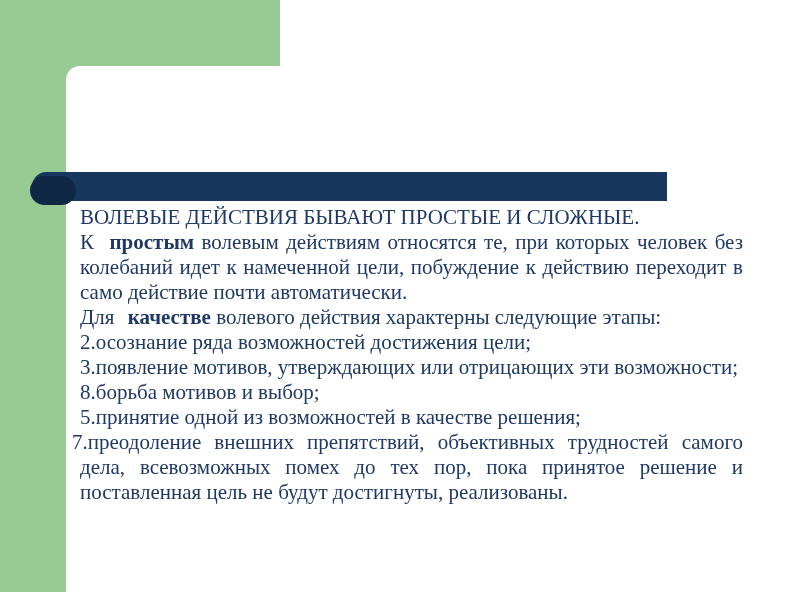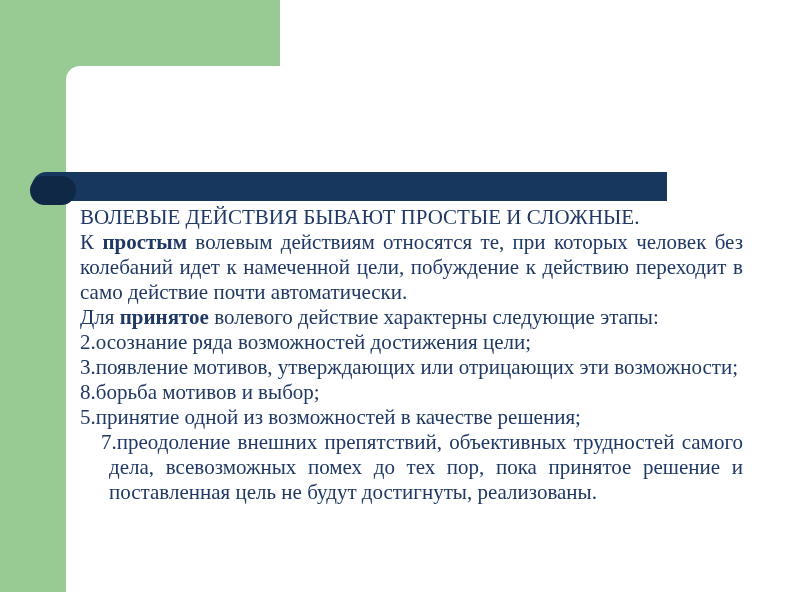--- a/index.html
+++ b/index.html
@@ -56,43 +56,42 @@
     position:absolute;left:80px;top:205px;
     width:663px;
     color:var(--text);
     font-size:21px;line-height:25px;
     z-index:4;
   }
   .textblock p{margin:0;}
   .just{text-align:justify;}
   .stage{margin-left:23px;}
   .stage.hang{
-    margin-left:29px;
     text-indent:-8px;
     text-align:justify;
   }
-  b{font-weight:bold;}
+  b{font-weight:bold;margin-left:8px;}
 </style>
 </head>
 <body>
 
 <div class="slide">
 
   <div class="green-top"></div>
   <div class="green-left"></div>
   <div class="panel"></div>
   <div class="accent-bar"></div>
 
   <div class="textblock">
 
     <p class="title-line">ВОЛЕВЫЕ ДЕЙСТВИЯ БЫВАЮТ ПРОСТЫЕ И СЛОЖНЫЕ.</p>
 
     <p class="just"><span>К </span><b>простым</b><span> волевым действиям относятся те, при которых человек без колебаний идет к намеченной цели, побуждение к действию переходит в само действие почти автоматически.</span></p>
 
-    <p><span>Для </span><b>принятое</b><span> волевого действие характерны следующие этапы:</span></p>
+    <p><span>Для </span><b>качестве</b><span> волевого действия характерны следующие этапы:</span></p>
 
     <div>
       <p class="stage">2.осознание ряда возможностей достижения цели;</p>
       <p class="stage">3.появление мотивов, утверждающих или отрицающих эти возможности;</p>
       <p class="stage">8.борьба мотивов и выбор;</p>
       <p class="stage">5.принятие одной из возможностей в качестве решения;</p>
       <p class="stage hang">7.преодоление внешних препятствий, объективных трудностей самого дела, всевозможных помех до тех пор, пока принятое решение и поставленная цель не будут достигнуты, реализованы.</p>
     </div>
 
   </div>

